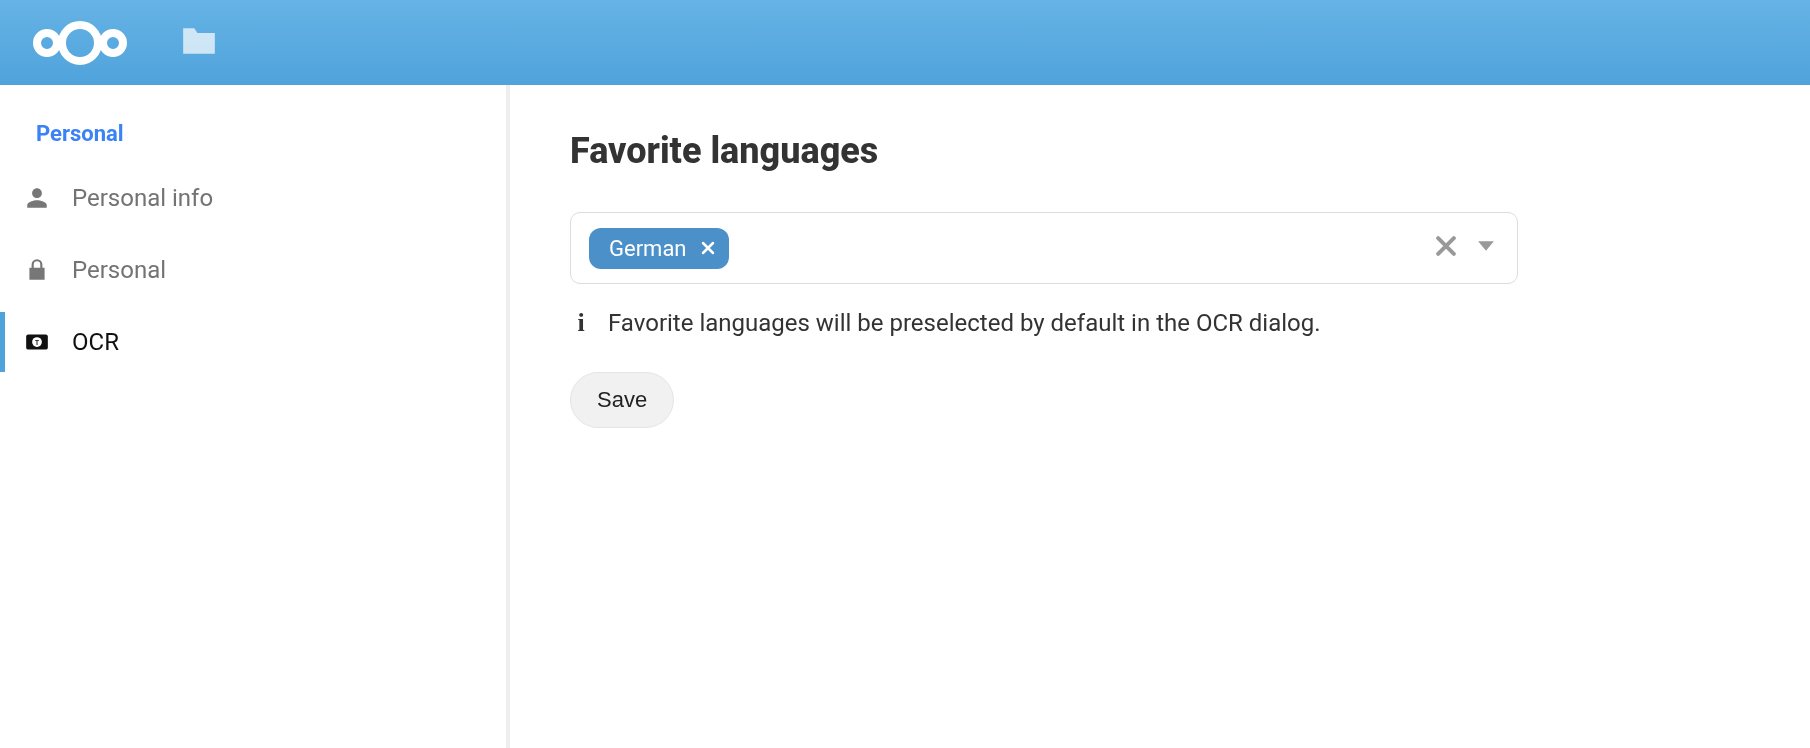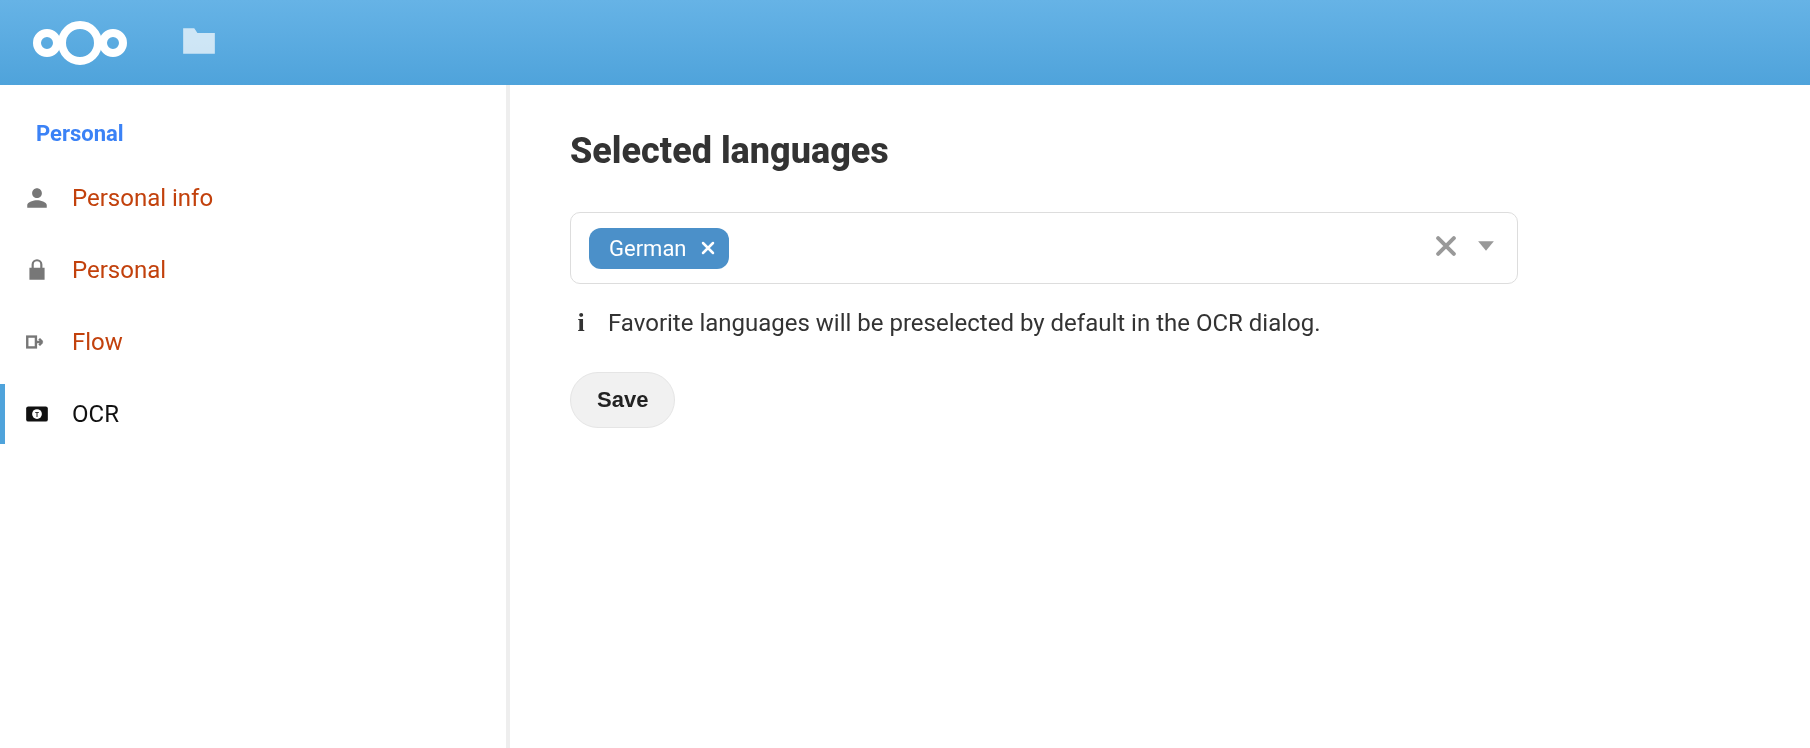--- a/index.html
+++ b/index.html
@@ -51,21 +51,21 @@
       font-size: 22px;
       font-weight: 700;
       color: #3b82f6;
       padding: 16px 20px 16px 36px;
     }
     .sidebar-item {
       display: flex;
       align-items: center;
       padding: 22px 20px 22px 20px;
       cursor: pointer;
-      color: #c2410c;
+      color: #737373;
       font-size: 24px;
       position: relative;
     }
     .sidebar-item.active {
       color: #111;
       font-weight: 400;
     }
     .sidebar-item.active::before {
       content: "";
       position: absolute;
@@ -160,21 +160,21 @@
       width: 22px;
       text-align: center;
     }
     .save-btn {
       margin-top: 34px;
       background: #f1f1f1;
       border: 1px solid #e5e5e5;
       border-radius: 30px;
       padding: 14px 26px;
       font-size: 22px;
-      font-weight: 700;
+      font-weight: 400;
       color: #222;
       cursor: pointer;
     }
   </style>
 </head>
 <body>
 
 <div class="header">
   <div class="logo">
     <svg viewBox="0 0 100 50" fill="none">
@@ -207,44 +207,35 @@
       <span class="icon">
         <svg viewBox="0 0 24 24" fill="currentColor">
             <path d="M17 10V7a5 5 0 0 0-10 0v3H5v11h14V10h-2zm-8-3a3 3 0 0 1 6 0v3H9V7z"></path>
           </svg>
       </span>
       <span>Personal</span>
     </div>
 
 
 
-    <div class="sidebar-item">
-      <span class="icon">
-        <svg viewBox="0 0 24 24" fill="none" stroke="currentColor" stroke-width="2.2">
-            <rect x="3" y="7" width="8" height="10"></rect>
-            <path d="M11 12h6m0 0l-3-3m3 3l-3 3"></path>
-          </svg>
-      </span>
-      <span>Flow</span>
-    </div>
 
     <div class="sidebar-item active">
       <span class="icon">
         <svg viewBox="0 0 24 24">
             <rect x="2" y="5" width="20" height="14" rx="2" fill="currentColor"></rect>
             <circle cx="12" cy="12" r="4.5" fill="#fff"></circle>
             <text x="12" y="14.5" text-anchor="middle" font-size="6" font-weight="bold" fill="currentColor">T</text>
           </svg>
       </span>
       <span>OCR</span>
     </div>
   </div>
 
   <div class="main">
-    <h2 class="page-title">Selected languages</h2>
+    <h2 class="page-title">Favorite languages</h2>
 
     <div class="multiselect">
       <div class="chip">
         <span>German</span>
         <span class="chip-remove">
           <svg viewBox="0 0 14 14" stroke="currentColor" stroke-width="2.5" stroke-linecap="round">
               <path d="M2 2l10 10M12 2L2 12"></path>
             </svg>
         </span>
       </div>

